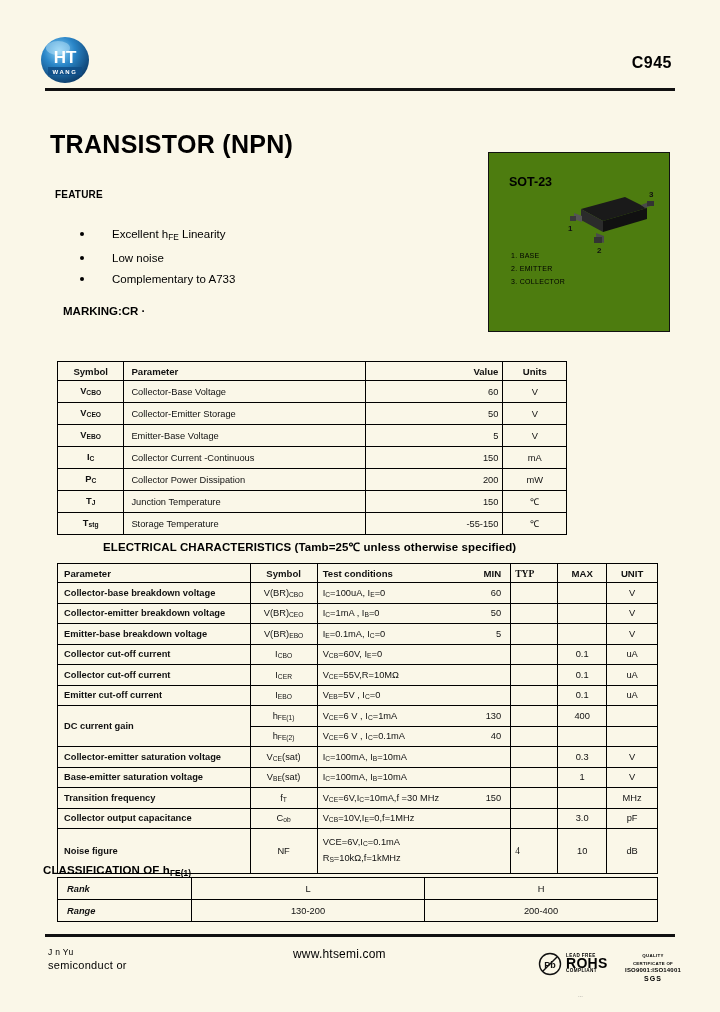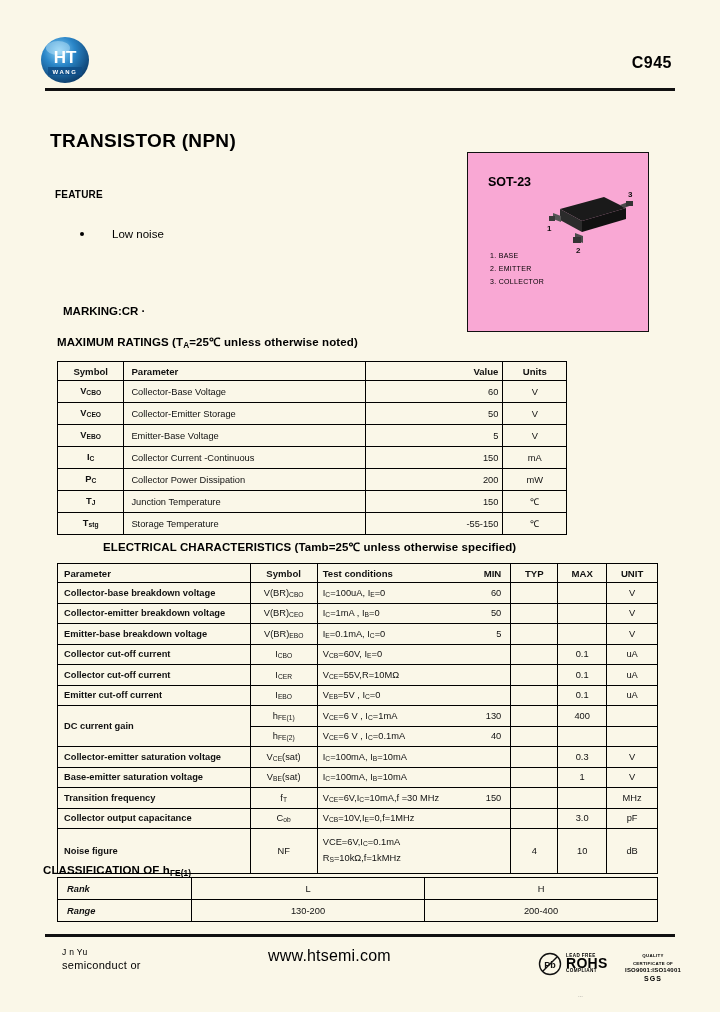--- a/index.html
+++ b/index.html
@@ -48,21 +48,21 @@
     left: 45px; top: 88px;
     width: 630px;
     height: 3px;
     background: #111;
   }
 
   
   .doc-title {
     position: absolute;
     left: 50px; top: 130px;
-    font-size: 19px;
+    font-size: 25px;
     font-weight: bold;
     letter-spacing: 0.3px;
   }
 
   
   .feature-heading {
     position: absolute;
     left: 55px; top: 189px;
     font-size: 10px;
     font-weight: bold;
@@ -94,24 +94,24 @@
   .marking {
     position: absolute;
     left: 63px; top: 305px;
     font-size: 11.5px;
     font-weight: bold;
   }
 
   
   .package-box {
     position: absolute;
-    left: 467px; top: 152px;
+    left: 488px; top: 152px;
     width: 180px; height: 178px;
     border: 1.5px solid #111;
-    background: #f9a8d4;
+    background: #4d7c0f;
   }
   .pkg-title {
     position: absolute;
     left: 20px; top: 22px;
     font-size: 12.5px;
     font-weight: bold;
   }
   .pkg-drawing {
     position: absolute;
     left: 74px; top: 32px;
@@ -177,21 +177,21 @@
     font-weight: bold;
     font-size: 9.6px;
     height: 18px;
     text-align: center;
   }
   #elec-table td { height: 19.5px; }
   #elec-table .c-param { width: 216px; text-align: left; padding-left: 6px; font-weight: bold; }
   #elec-table .c-sym   { width: 63px;  text-align: center; }
   #elec-table .c-cond  { width: 140px; text-align: left; padding-left: 5px; border-right: 0; }
   #elec-table .c-min   { width: 47px;  text-align: right; border-left: 0; padding-right: 9px; }
-  #elec-table .c-typ   { width: 43px;  text-align: center; }
+  #elec-table .c-typ   { width: 43px;  text-align: left; font-family: Liberation Serif, serif; }
   #elec-table .c-max   { width: 45px;  text-align: center; }
   #elec-table .c-unit  { width: 47px;  text-align: center; }
   #elec-table .cond-multiline { line-height: 15px; padding-top: 2px; padding-bottom: 2px; }
   #elec-table .nf-cond { height: 40px; }
 
   
   #class-table {
     left: 57px; top: 877px;
     width: 601px;
   }
@@ -202,30 +202,30 @@
   
   .footer-rule {
     position: absolute;
     left: 45px; top: 934px;
     width: 630px;
     height: 3px;
     background: #111;
   }
   .footer-left {
     position: absolute;
-    left: 62px; top: 946px;
+    left: 48px; top: 946px;
     font-size: 10px;
     line-height: 13px;
   }
   .footer-left .l1 { font-size: 8.5px; letter-spacing: 0.6px; }
   .footer-left .l2 { font-size: 11px; letter-spacing: 0.3px; }
   .footer-site {
     position: absolute;
-    left: 268px; top: 947px;
-    font-size: 16px;
+    left: 293px; top: 947px;
+    font-size: 12px;
     letter-spacing: 0.2px;
   }
   .cert-block {
     position: absolute;
     left: 538px; top: 951px;
     width: 150px; height: 34px;
   }
   .cert-pb {
     position: absolute;
     left: 0; top: 1px;
@@ -282,21 +282,29 @@
     <div class="part-number">C945</div>
     <div class="header-rule"></div>
   </div>
 
   <div class="doc-title">TRANSISTOR  (NPN)</div>
 
   <div class="feature-heading">FEATURE</div>
   <ul class="feature-list">
     <li>
       <span class="dot"></span>
+      <span>Excellent h<sub>FE</sub> Linearity</span>
+    </li>
+    <li>
+      <span class="dot"></span>
       <span>Low noise</span>
+    </li>
+    <li>
+      <span class="dot"></span>
+      <span>Complementary to A733</span>
     </li>
   </ul>
   <div class="marking">MARKING:CR ·</div>
 
   <div class="package-box">
     <div class="pkg-title">SOT-23</div>
     <div class="pkg-drawing">
       <svg width="95" height="70" viewBox="0 0 95 70">
 
         <polygon points="18,24 62,12 84,23 40,36" fill="#1a1a1a"></polygon>
@@ -319,21 +327,20 @@
         <text x="86" y="12" font-family="Liberation Sans, sans-serif" font-size="8" font-weight="bold" fill="#111">3</text>
       </svg>
     </div>
     <div class="pkg-pins">
       <div>1. BASE</div>
       <div>2. EMITTER</div>
       <div>3. COLLECTOR</div>
     </div>
   </div>
 
-  <div class="section-heading" id="mr-heading">MAXIMUM RATINGS (T<sub>A</sub>=25℃ unless otherwise noted)</div>
 
   <table id="max-ratings-table">
     <thead>
       <tr>
         <th class="c-sym">Symbol</th>
         <th class="c-par">Parameter</th>
         <th class="c-val">Value</th>
         <th class="c-uni">Units</th>
       </tr>
     </thead>

